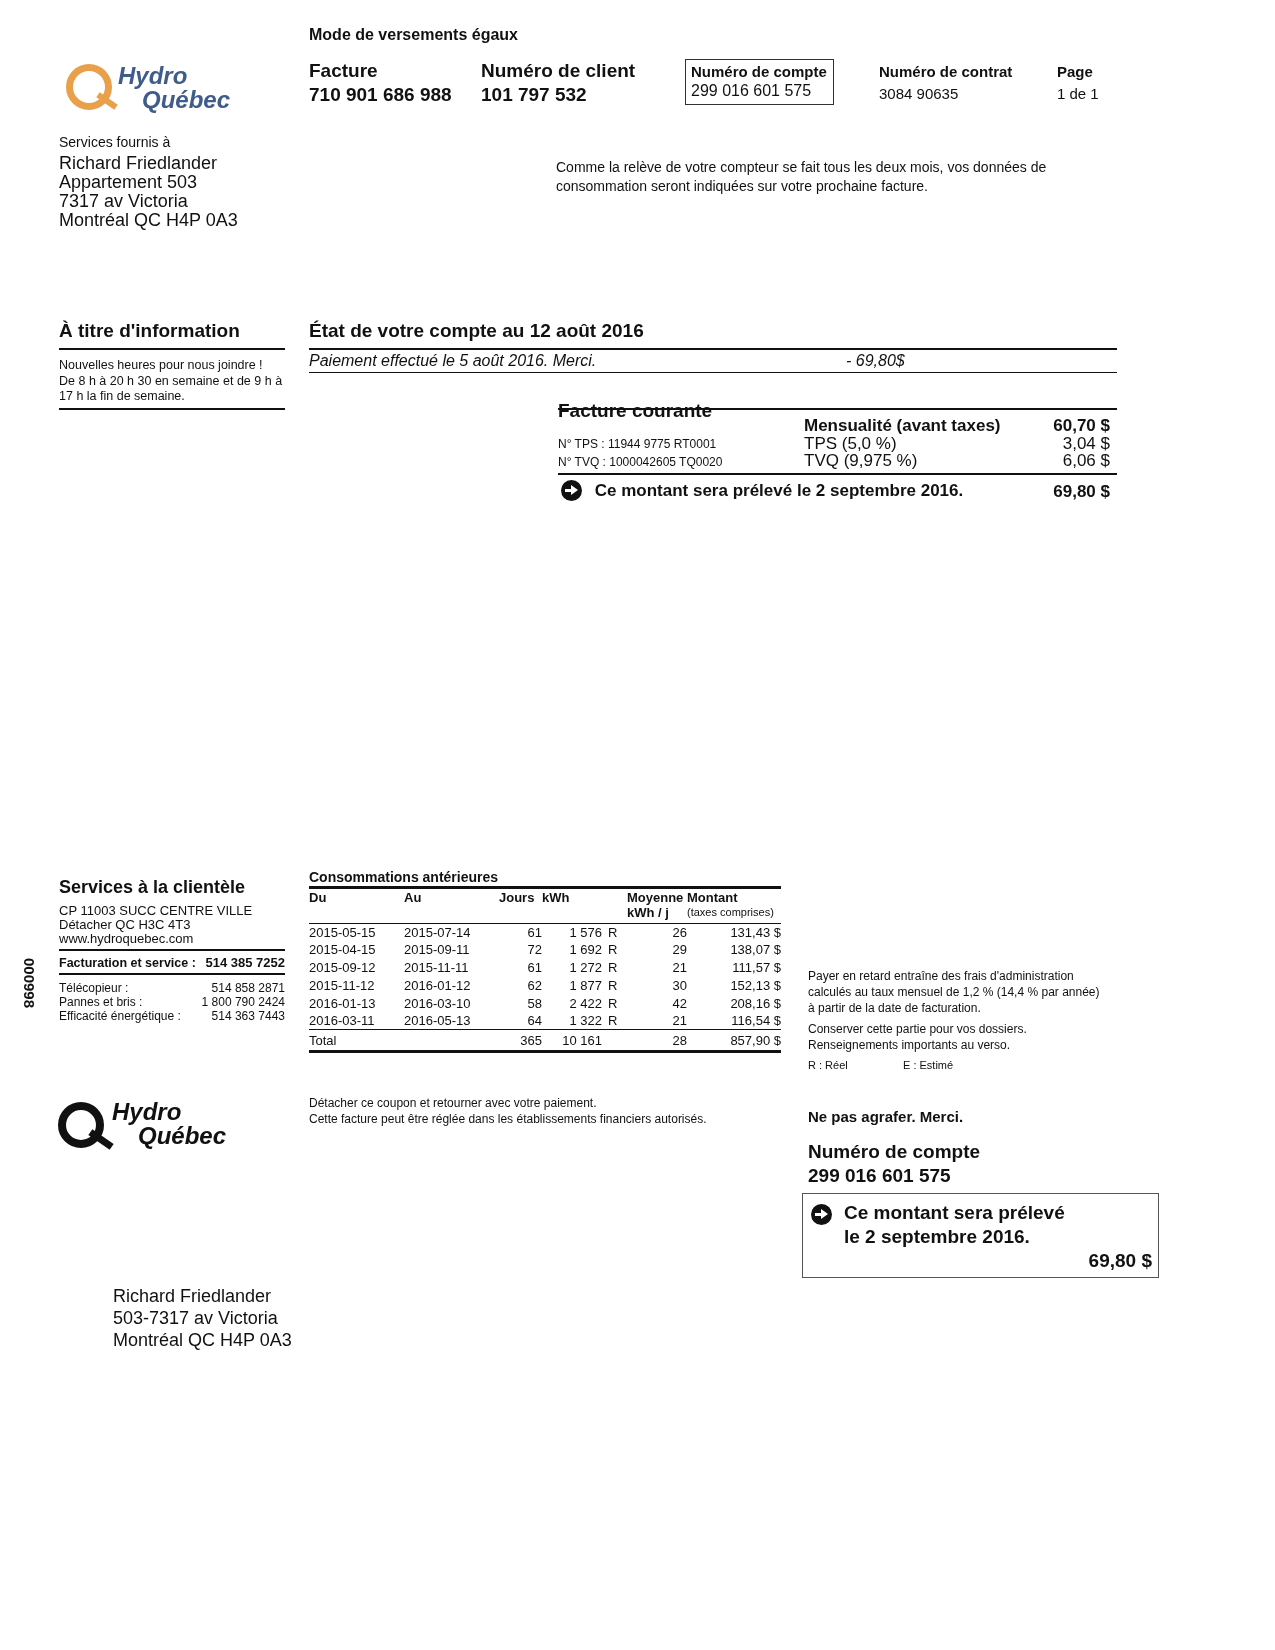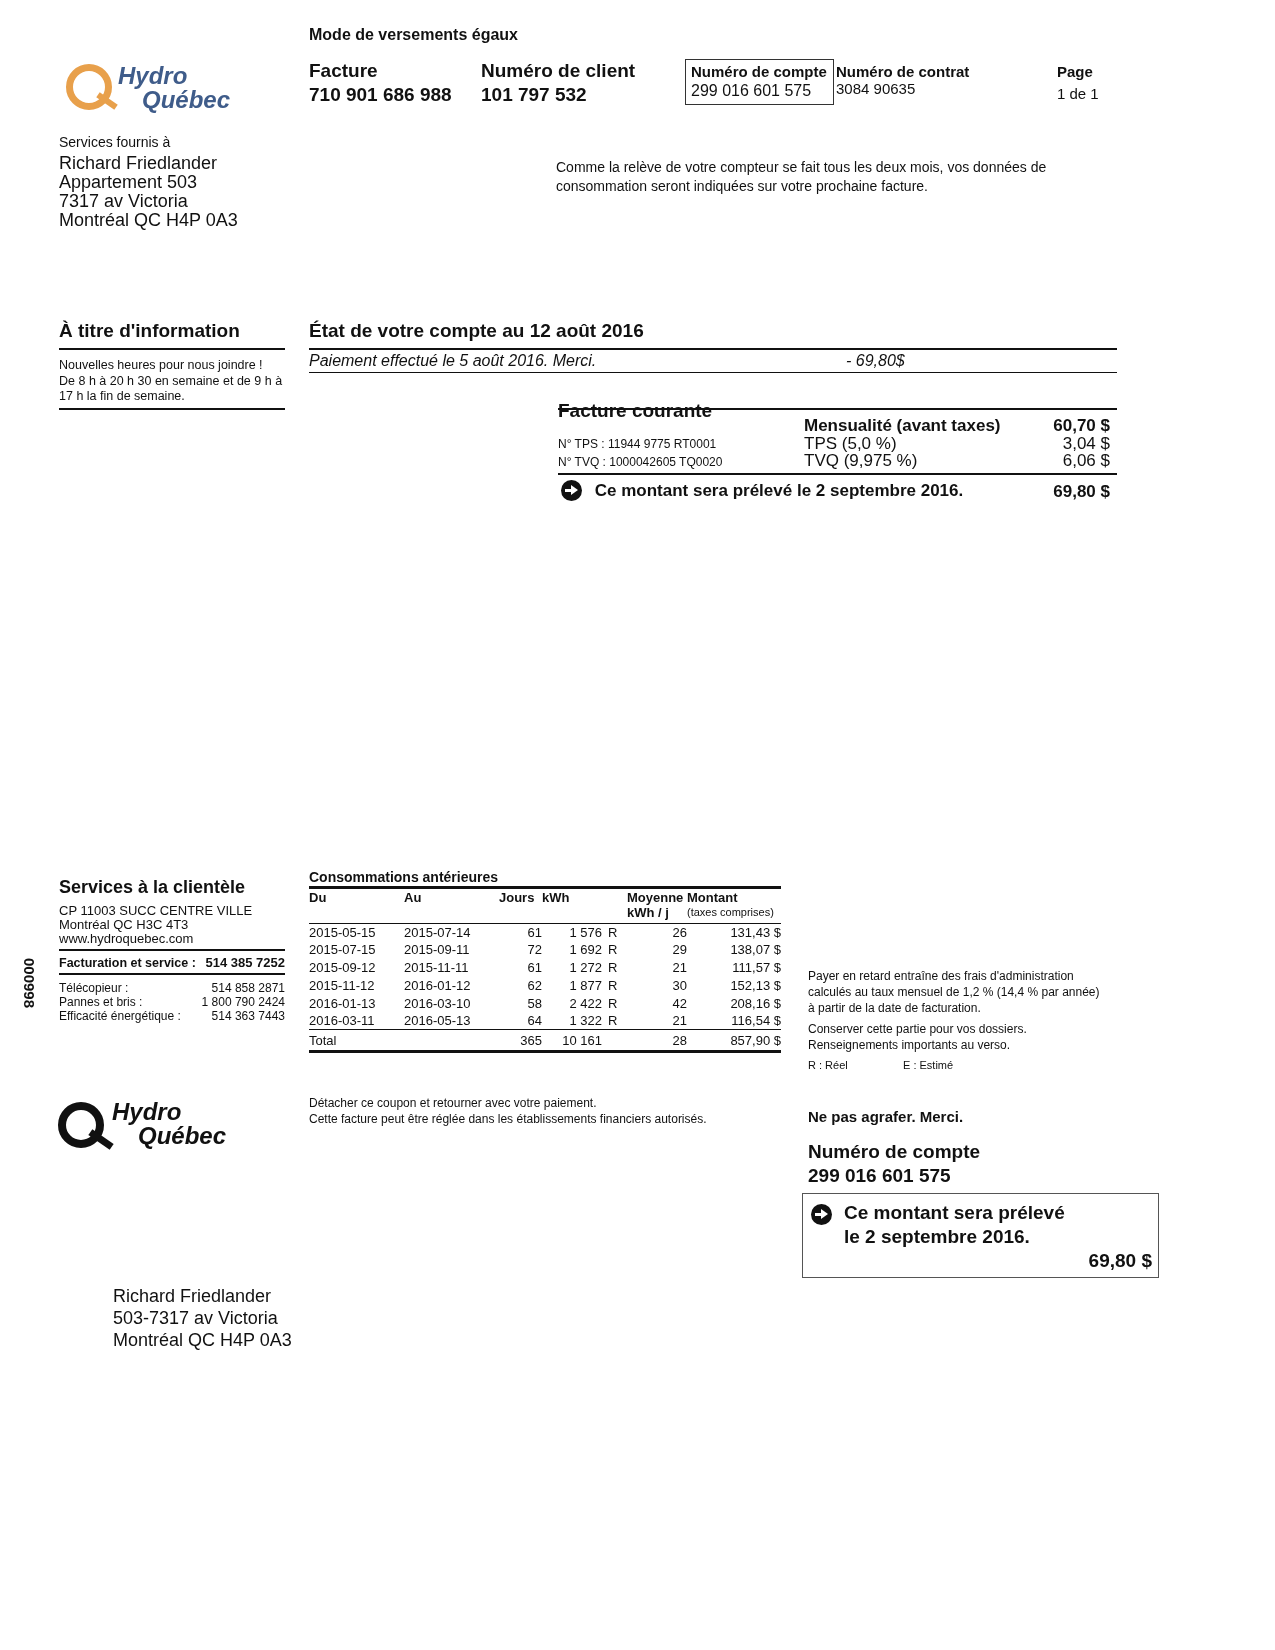--- a/index.html
+++ b/index.html
@@ -61,23 +61,23 @@
 <div class="abs" style="left:481px; top:60px;">
   <div class="hdr-label">Numéro de client</div>
   <div class="hdr-val" style="margin-top:2px;">101 797 532</div>
 </div>
 
 <div class="abs" style="left:685px; top:59px; width:149px; height:46px; border:1px solid #333; padding:3px 5px;">
   <div class="hdr-small-label">Numéro de compte</div>
   <div class="hdr-small-val" style="font-size:16px; margin-top:2px;">299 016 601 575</div>
 </div>
 
-<div class="abs" style="left:836px; top:63px;">
+<div class="abs" style="left:879px; top:63px;">
   <div class="hdr-small-label">Numéro de contrat</div>
-  <div class="hdr-small-val" style="">3084 90635</div>
+  <div class="hdr-small-val" style="margin-top:5px;">3084 90635</div>
 </div>
 
 <div class="abs" style="left:1057px; top:63px;">
   <div class="hdr-small-label">Page</div>
   <div class="hdr-small-val" style="margin-top:5px;">1 de 1</div>
 </div>
 
 <div class="abs" style="left:59px; top:134px;">
   <div style="font-size:14px; margin-bottom:4px;">Services fournis à</div>
   <div class="addr">Richard Friedlander</div>
@@ -126,21 +126,21 @@
   <span class="arrow-icon"></span>
   <span style="margin-left:8px; vertical-align:middle;">Ce montant sera prélevé le 2 septembre 2016.</span>
 </div>
 <div class="fc-row b r" style="left:1010px; width:100px; top:482px;">69,80 $</div>
 
 <div class="abs" style="left:22px; top:992px; font-size:15px; font-weight:bold; transform:rotate(90deg); transform-origin:left top; letter-spacing:0px; left:38px; top:958px;">000998</div>
 
 <div class="abs sec-title" style="left:59px; top:877px; font-size:18px;">Services à la clientèle</div>
 <div class="abs svc-line" style="left:59px; top:904px;">
   <div>CP 11003 SUCC CENTRE VILLE</div>
-  <div>Montréal QC  H3C 4T3</div>
+  <div>Détacher QC  H3C 4T3</div>
   <div>www.hydroquebec.com</div>
 </div>
 <div class="rule" style="left:59px; top:949px; width:226px;"></div>
 <div class="abs b" style="left:59px; top:956px; font-size:12.5px;">Facturation et service :</div>
 <div class="abs b r" style="left:185px; width:100px; top:955px; font-size:13px;">514 385 7252</div>
 <div class="rule" style="left:59px; top:973px; width:226px;"></div>
 
 <div class="abs svc-line" style="left:59px; top:981px; font-size:12px;">Télécopieur :</div>
 <div class="abs svc-line r" style="left:185px; width:100px; top:981px; font-size:12px;">514 858 2871</div>
 <div class="abs svc-line" style="left:59px; top:995px; font-size:12px;">Pannes et bris :</div>
@@ -191,21 +191,21 @@
   <tr>
     <td>2015-05-15</td>
     <td>2015-07-14</td>
     <td class="r">61</td>
     <td class="r">1 576</td>
     <td style="padding-left:6px;">R</td>
     <td class="r">26</td>
     <td class="r">131,43 $</td>
   </tr>
   <tr>
-    <td>2015-07-15</td>
+    <td>2015-04-15</td>
     <td>2015-09-11</td>
     <td class="r">72</td>
     <td class="r">1 692</td>
     <td style="padding-left:6px;">R</td>
     <td class="r">29</td>
     <td class="r">138,07 $</td>
   </tr>
   <tr>
     <td>2015-09-12</td>
     <td>2015-11-11</td>

